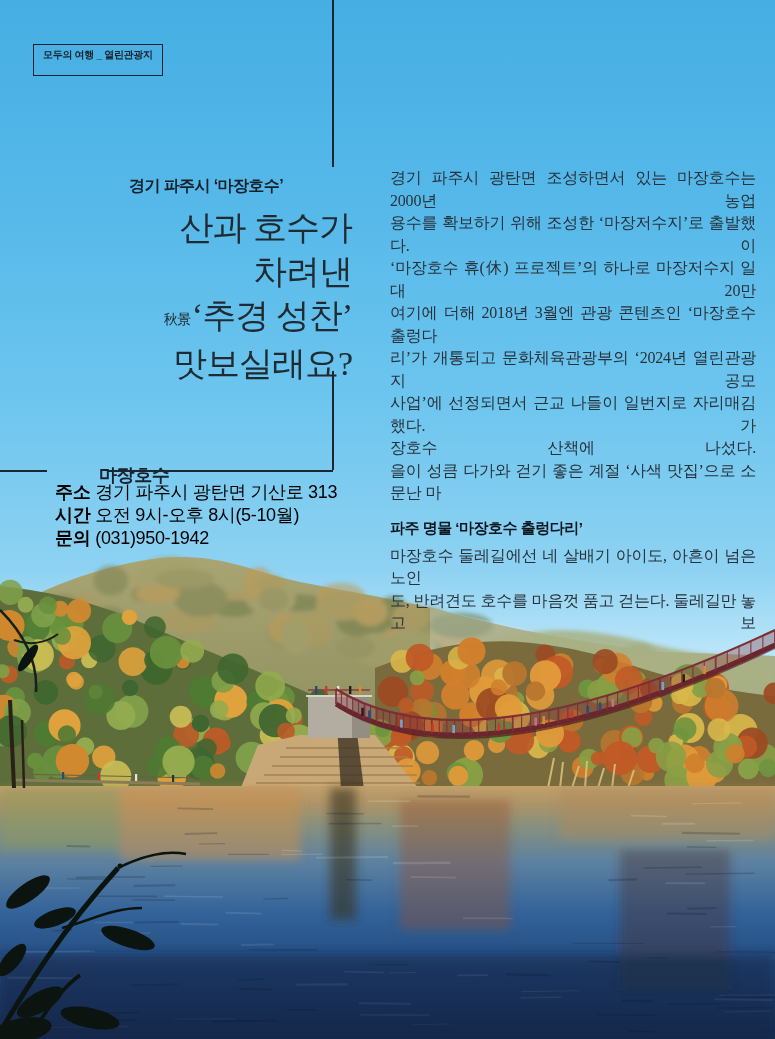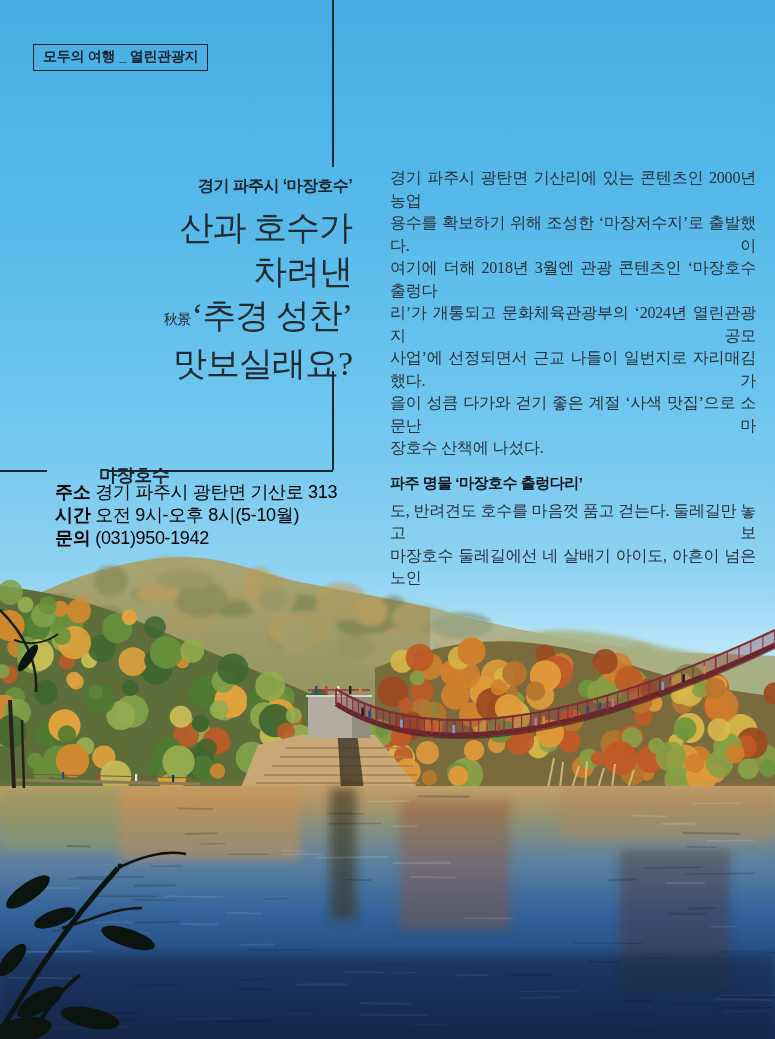--- a/index.html
+++ b/index.html
@@ -2,31 +2,31 @@
 <html><head>
 <meta charset="utf-8">
 <style>
   html,body{margin:0;padding:0;background:#888;}
   .page{position:relative;width:775px;height:1039px;overflow:hidden;
         font-family:"Liberation Sans","DejaVu Sans",sans-serif;background:#4fb3e6;}
   .photo{position:absolute;left:0;top:0;width:775px;height:1039px;display:block;}
 
   
   .badge{position:absolute;left:33px;top:44px;border:1.5px solid #17222c;
-         padding:3px 9px 4px;font-size:14px;font-weight:bold;color:#17222c;
+         padding:3px 9px 13px;font-size:10px;font-weight:bold;color:#17222c;
          letter-spacing:-0.3px;z-index:3;}
 
   
   .vline{position:absolute;left:332px;width:1.5px;background:#1b2630;z-index:3;}
   .vline-top{top:0;height:167px;}
   .vline-bottom{top:371px;height:99px;}
 
   
   .headline{position:absolute;left:60px;top:176px;width:292px;text-align:right;z-index:3;}
-  .kicker{font-size:16px;font-weight:bold;letter-spacing:-0.6px;color:#15202a;margin:0 0 9px 0;}
+  .kicker{font-size:16px;font-weight:bold;letter-spacing:-0.6px;color:#15202a;margin:0 0 9px 0;text-align:center;}
   .title{margin:0;font-family:"Liberation Serif","DejaVu Serif",serif;font-weight:500;
          font-size:34px;line-height:44px;letter-spacing:-1px;color:#202a31;}
   .title .tl{display:block;}
   .ruby{font-size:14px;letter-spacing:-0.5px;vertical-align:3px;margin-right:1px;}
 
   
   .info{position:absolute;left:0;top:461px;width:340px;z-index:3;color:#17222c;}
   .rule{position:absolute;height:1.5px;background:#1b2630;top:9px;}
   .rule-left{left:0;width:47px;}
   .rule-right{left:107px;width:226px;}
@@ -677,27 +677,28 @@
     <div class="rule rule-right"></div>
     <div class="info-rows">
         <div class="info-row"><b class="info-label">주소</b><span class="info-value">경기 파주시 광탄면 기산로 313</span></div>
         <div class="info-row"><b class="info-label">시간</b><span class="info-value">오전 9시-오후 8시(5-10월)</span></div>
         <div class="info-row"><b class="info-label">문의</b><span class="info-value">(031)950-1942</span></div>
       </div>
   </div>
 
   <div class="article">
     <div class="para p1">
-        <div class="p-line">경기 파주시 광탄면 기산리에 있는 콘텐츠인 2000년 농업</div>
+        <div class="p-line">경기 파주시 광탄면 조성하면서 있는 마장호수는 2000년 농업</div>
         <div class="p-line">용수를 확보하기 위해 조성한 ‘마장저수지’로 출발했다. 이</div>
+        <div class="p-line">‘마장호수 휴(休) 프로젝트’의 하나로 마장저수지 일대 20만</div>
         <div class="p-line">여기에 더해 2018년 3월엔 관광 콘텐츠인 ‘마장호수 출렁다</div>
         <div class="p-line">리’가 개통되고 문화체육관광부의 ‘2024년 열린관광지 공모</div>
         <div class="p-line">사업’에 선정되면서 근교 나들이 일번지로 자리매김했다. 가</div>
+        <div class="p-line">장호수 산책에 나섰다.</div>
         <div class="p-line">을이 성큼 다가와 걷기 좋은 계절 ‘사색 맛집’으로 소문난 마</div>
-        <div class="p-line">장호수 산책에 나섰다.</div>
       </div>
     <h2 class="subhead">파주 명물 ‘마장호수 출렁다리’</h2>
     <div class="para p2">
+        <div class="p-line">마장호수 둘레길에선 네 살배기 아이도, 아흔이 넘은 노인</div>
         <div class="p-line">도, 반려견도 호수를 마음껏 품고 걷는다. 둘레길만 놓고 보</div>
-        <div class="p-line">마장호수 둘레길에선 네 살배기 아이도, 아흔이 넘은 노인</div>
       </div>
   </div>
 </div>
 
 </body></html>

